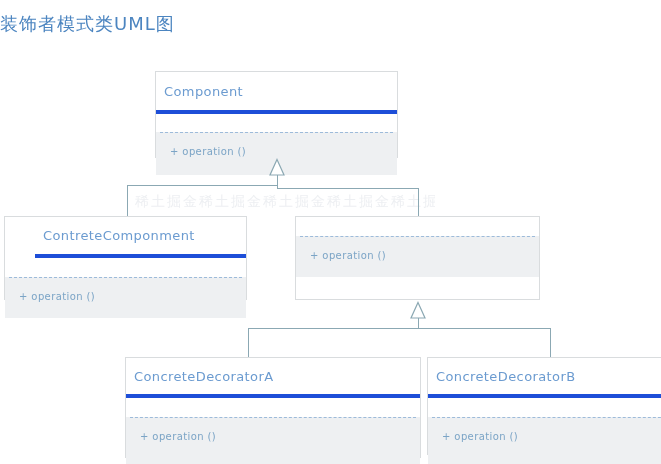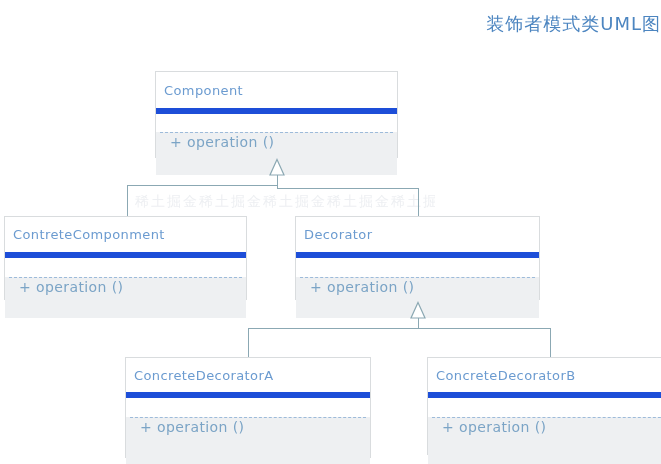--- a/index.html
+++ b/index.html
@@ -1,59 +1,59 @@
 <!DOCTYPE html>
 <html><head>
 <meta charset="utf-8">
 <style>
   html,body{margin:0;padding:0;background:#ffffff;}
   .stage{
     position:relative;width:661px;height:464px;background:#ffffff;overflow:hidden;
     font-family:"DejaVu Sans","Liberation Sans",sans-serif;
   }
   .diagram-title{
-    position:absolute;top:12px;left:0;width:100%;text-align:right;
+    position:absolute;top:12px;left:0;width:100%;text-align:left;
     font-size:18px;font-weight:500;color:#4c85c0;letter-spacing:1px;
   }
   .bg-watermark{
     position:absolute;left:135px;top:193px;width:300px;height:18px;overflow:hidden;
     font-size:14px;letter-spacing:2px;color:rgba(190,198,210,0.28);white-space:nowrap;
     user-select:none;
   }
   .uml-class{
     position:absolute;border:1px solid #d9dcde;background:#ffffff;box-sizing:border-box;
   }
   .uml-title{
     display:flex;align-items:center;background:#ffffff;
     padding-left:8px;color:#6b9bd0;font-size:13px;letter-spacing:0.4px;
-    border-bottom:6px solid #1d4ed8;box-sizing:border-box;
+    border-bottom:4px solid #1d4ed8;box-sizing:border-box;
   }
   .uml-body{
     background:#eef0f2;box-sizing:border-box;
   }
   .uml-sep{
     border-top:1px dashed #9dbbda;height:0;margin:0 4px;
   }
   .uml-method{
-    color:#7ba4c6;font-size:14px;letter-spacing:0.4px;
-    padding-left:14px;line-height:15px;margin-top:2px;white-space:pre;
+    color:#7ba4c6;font-size:10px;letter-spacing:0.4px;
+    padding-left:14px;line-height:15px;margin-top:11px;white-space:pre;
   }
   
   .c-component{left:155px;top:71px;width:243px;height:87px;}
   .c-component .uml-title{height:42px;}
   .c-component .uml-body{height:43px;}
   .c-component .uml-sep{margin-top:18px;}
 
   .c-concrete-component{left:4px;top:216px;width:243px;height:84px;}
   .c-decorator{left:295px;top:216px;width:245px;height:84px;}
-  .c-concrete-component .uml-title,.c-decorator .uml-title{height:41px;}
+  .c-concrete-component .uml-title,.c-decorator .uml-title{height:41px;margin-left:30px;}
   .c-concrete-component .uml-body,.c-decorator .uml-body{height:41px;}
   .c-concrete-component .uml-sep,.c-decorator .uml-sep{margin-top:19px;}
 
-  .c-decorator-a{left:125px;top:357px;width:246px;height:101px;}
+  .c-decorator-a{left:125px;top:357px;width:296px;height:101px;}
   .c-decorator-b{left:427px;top:357px;width:269px;height:98px;}
   .c-decorator-a .uml-title,.c-decorator-b .uml-title{height:40px;}
   .c-decorator-a .uml-body{height:59px;}
   .c-decorator-b .uml-body{height:56px;}
   .c-decorator-a .uml-sep,.c-decorator-b .uml-sep{margin-top:19px;}
 
   
   .line{position:absolute;background:#8ba8b3;}
   .h1px{height:1px;}
   .w1px{width:1px;}
@@ -92,21 +92,20 @@
 
   <div class="uml-class c-concrete-component">
     <div class="uml-title">ContreteComponment</div>
     <div class="uml-body">
       <div class="uml-sep"></div>
       <div class="uml-method">+ operation ()</div>
     </div>
   </div>
 
   <div class="uml-class c-decorator">
-    <div class="uml-title">Decorator</div>
     <div class="uml-body">
       <div class="uml-sep"></div>
       <div class="uml-method">+ operation ()</div>
     </div>
   </div>
 
   <svg class="tri" style="left:410px;top:301px;" viewBox="0 0 16 18">
     <polygon points="8,1.5 15,17 1,17" fill="#ffffff" stroke="#8ba8b3" stroke-width="1.2"></polygon>
   </svg>
   <div class="line w1px" style="left:418px;top:318px;height:11px;"></div>

